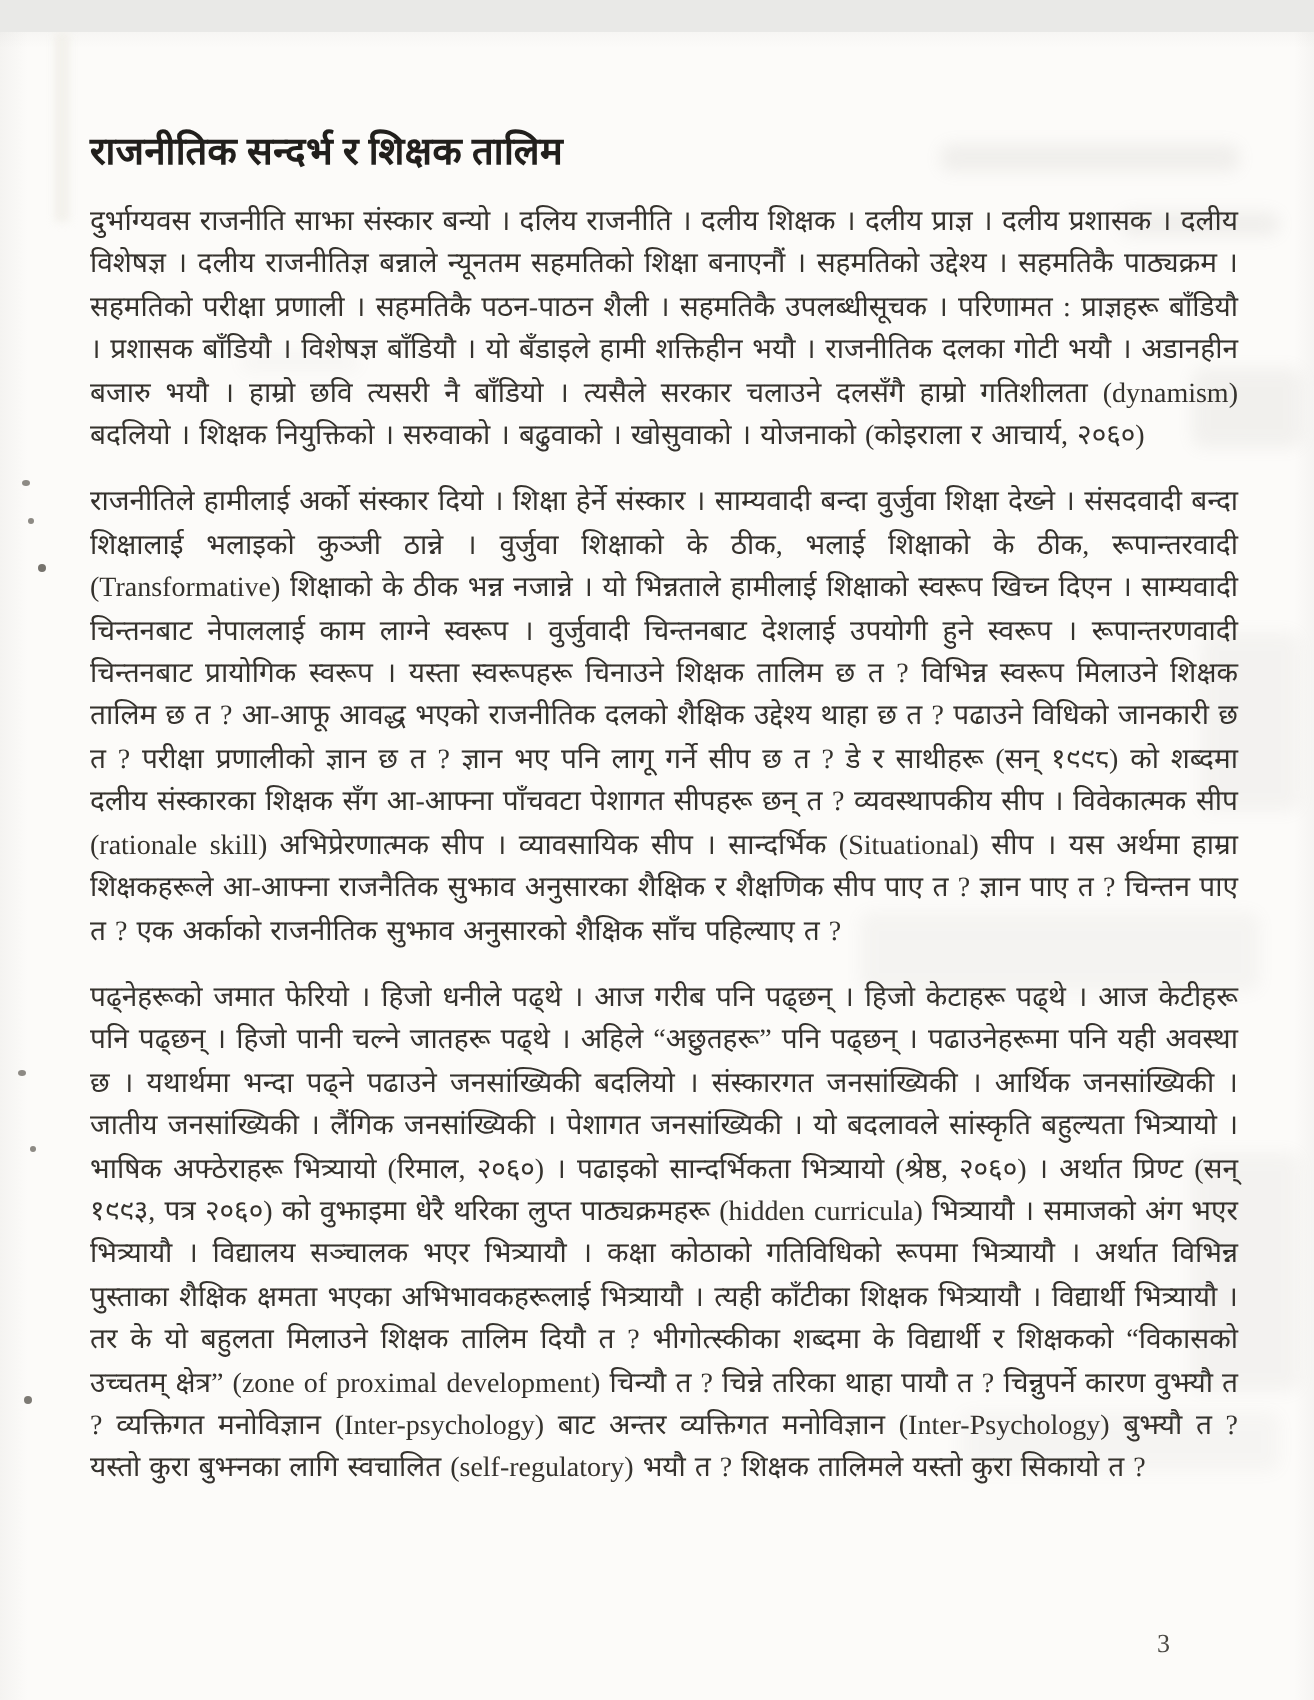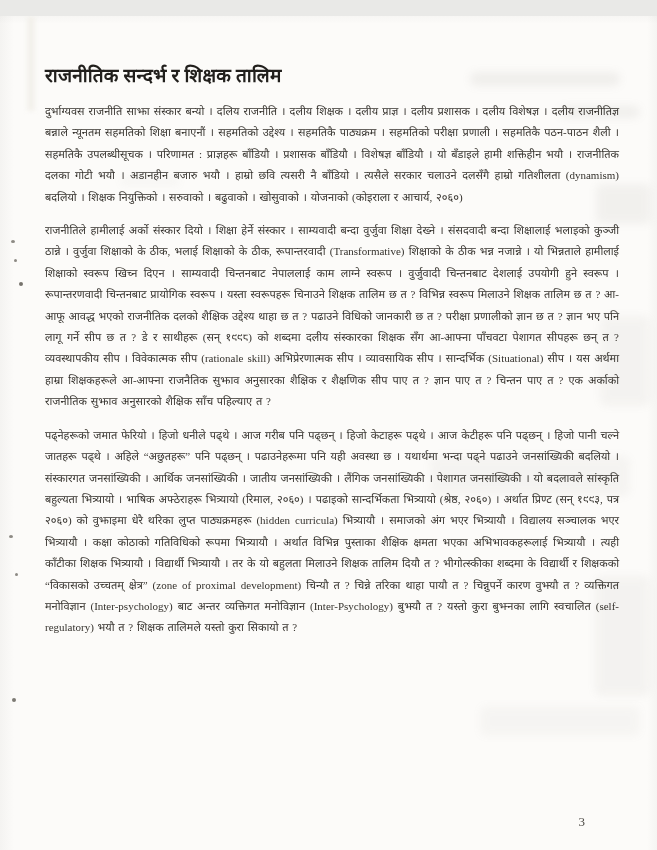--- a/index.html
+++ b/index.html
@@ -32,21 +32,21 @@
     font-size:19px;
     font-weight:bold;
     color:var(--heading_ink);
     margin:0 0 13px 0;
     letter-spacing:0.2px;
   }
   h2.sec-heading.second{
     margin-top:17px;
   }
   p.body-par{
-    font-size:11px;
+    font-size:14px;
     line-height:21.4px;
     text-align:justify;
     margin:0 0 12px 0;
     color:var(--ink);
     word-spacing:1px;
   }
   .page-number{
     position:absolute;
     right:72px;
     bottom:36px;

